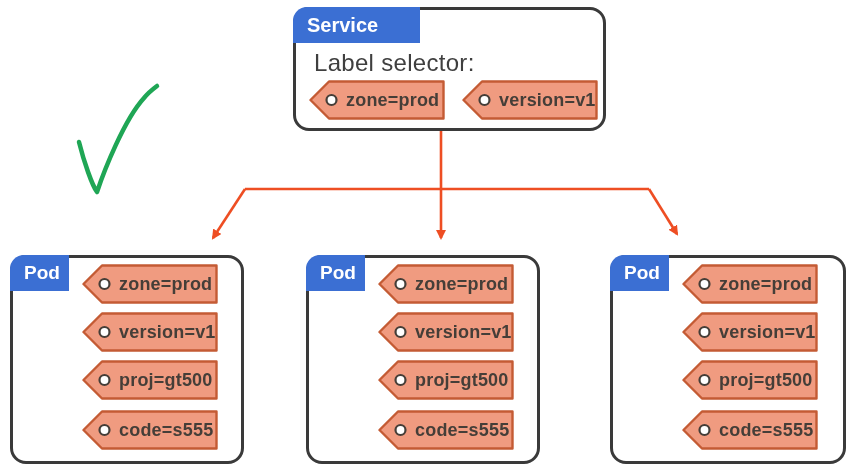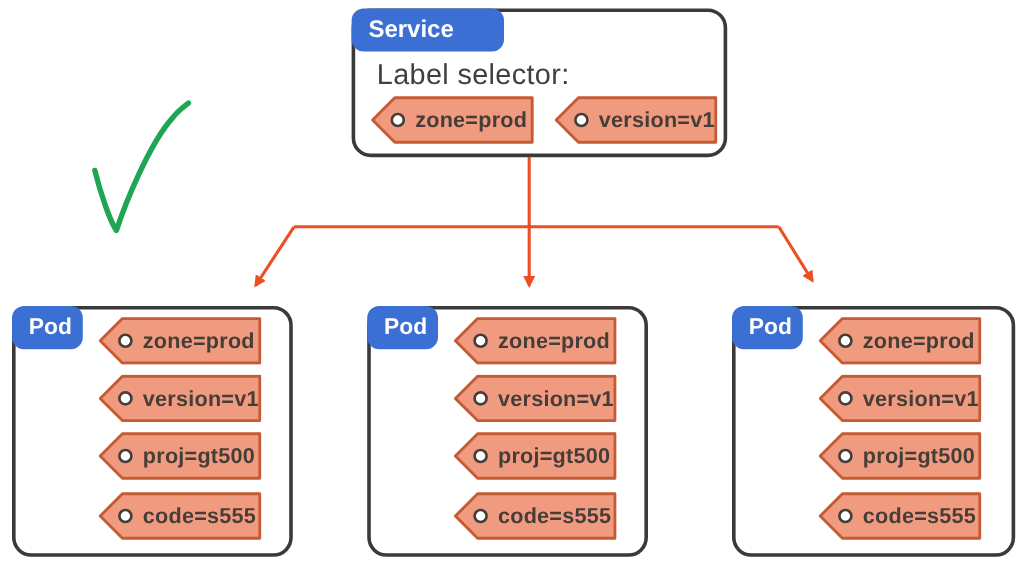--- a/index.html
+++ b/index.html
@@ -13,21 +13,20 @@
     position:absolute; background:#ffffff;
     border:3px solid var(--border, #3a3a3a); border-radius:16px;
     box-sizing:border-box;
   }
   .tab {
     position:absolute; top:-3px; left:-3px;
     background:var(--blue, #3b6fd3); color:#ffffff;
     font-weight:bold; display:flex; align-items:center;
     padding-left:14px; box-sizing:border-box;
     border-top-left-radius:14px;
-    border-radius:10px;
   }
 
   .service-box { left:293px; top:7px; width:313px; height:124px; }
   .service-tab { width:127px; height:36px; font-size:20px; }
   .selector-heading {
     position:absolute; left:18px; top:39px;
     font-size:24px; font-weight:500; color:var(--text, #3f3f3f);
     letter-spacing:0.3px;
   }
 

